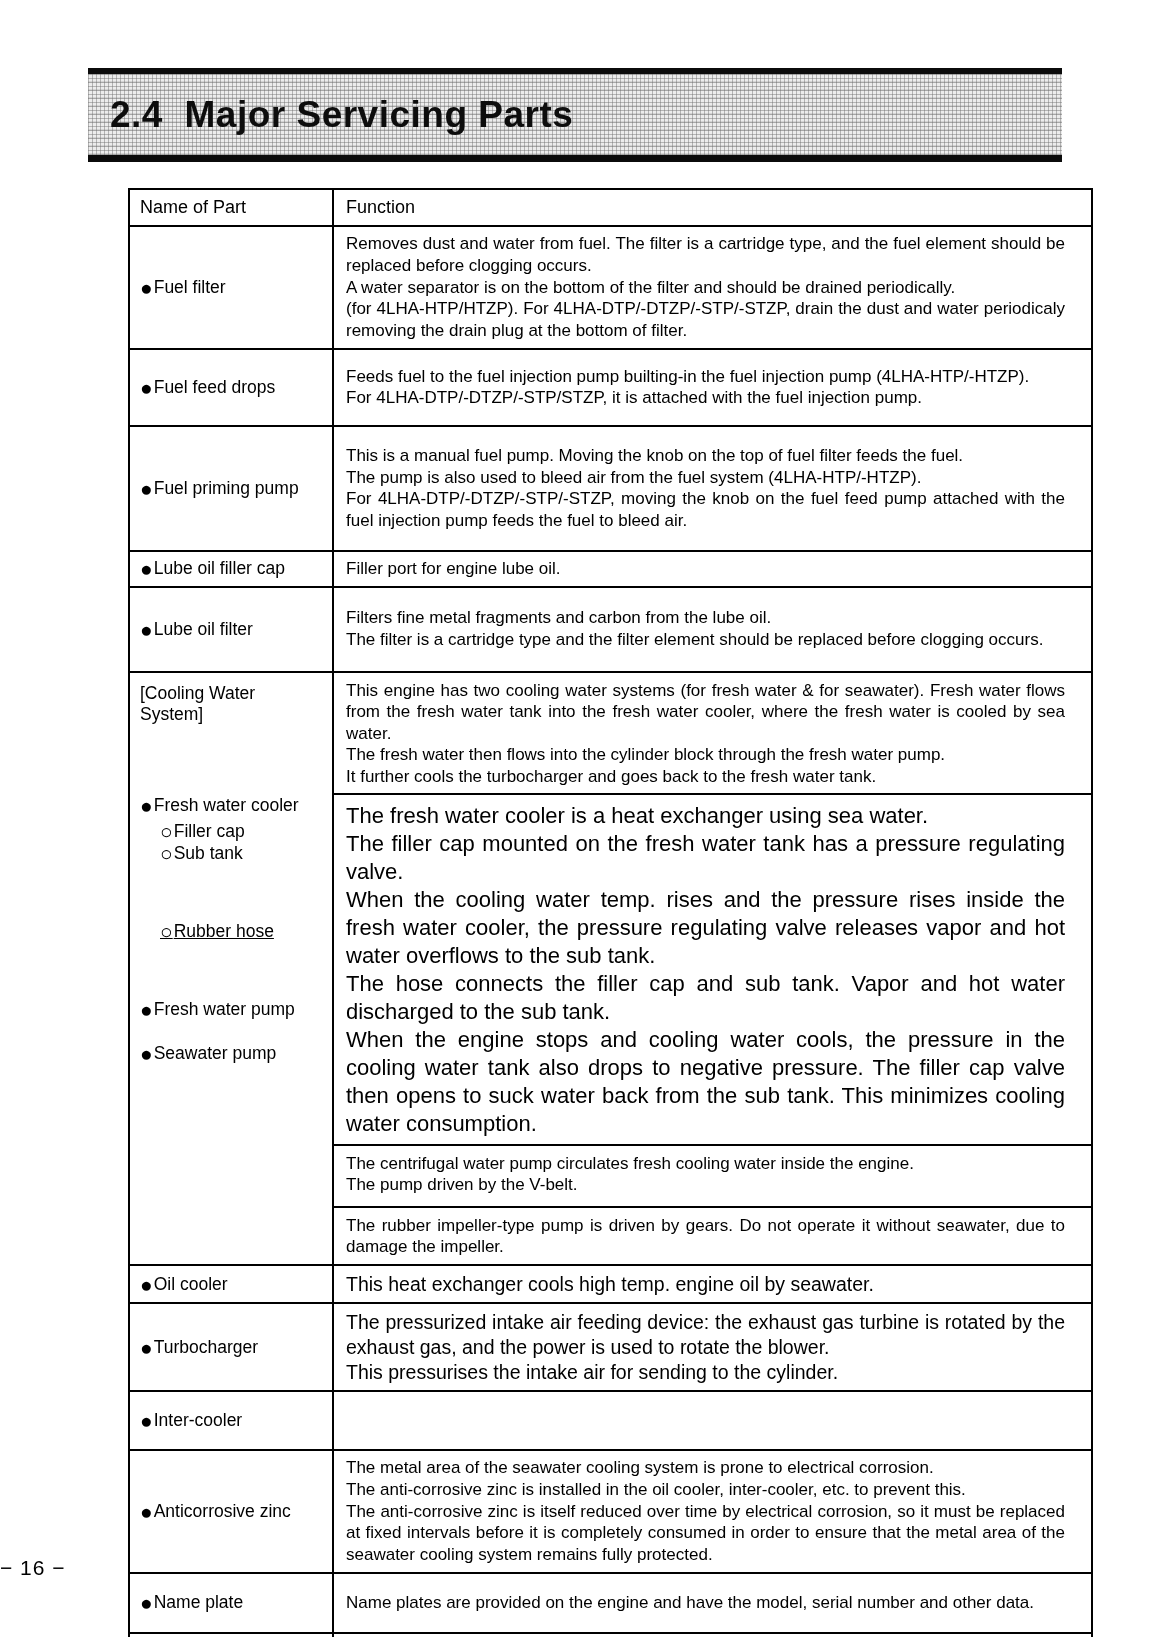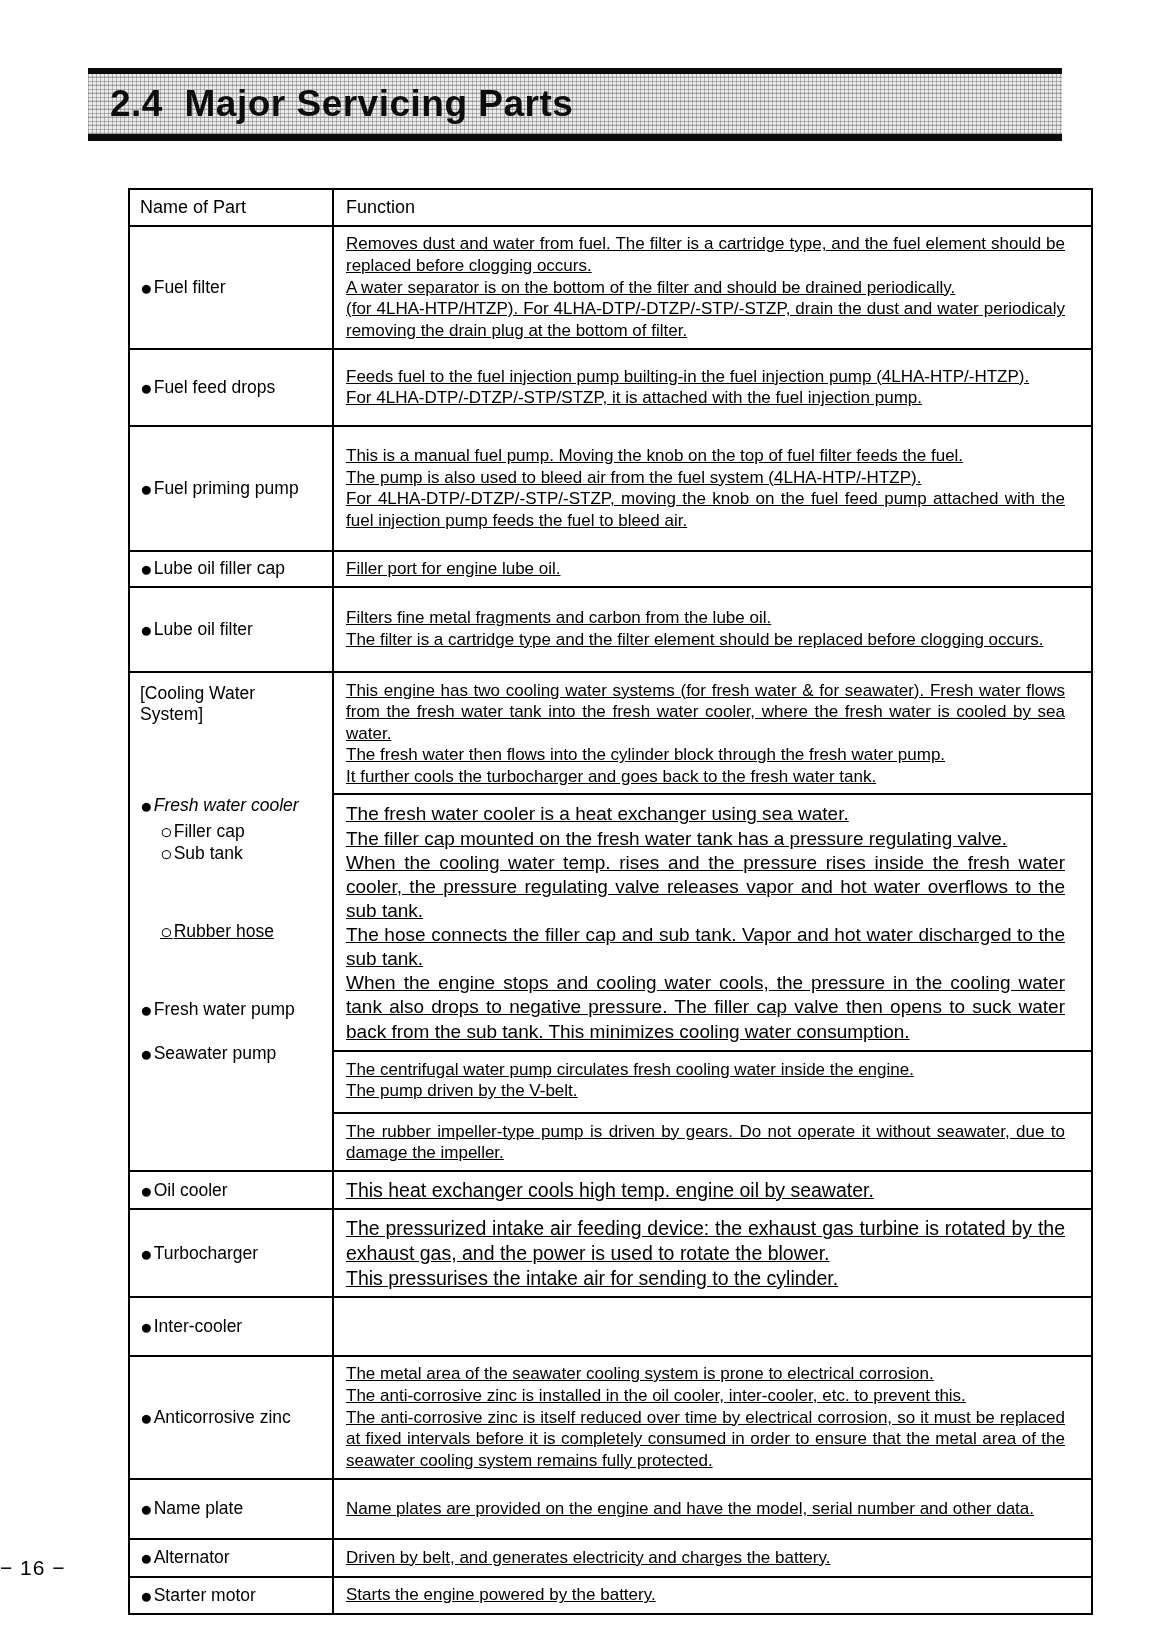--- a/index.html
+++ b/index.html
@@ -4,21 +4,21 @@
 <style>
   html,body { margin:0; padding:0; }
   body {
     width:1157px; height:1637px; position:relative;
     background:#ffffff; color:#000;
     font-family:"Liberation Sans", sans-serif;
   }
 
   
   .banner {
-    position:absolute; left:88px; top:68px; width:974px; height:73px;
+    position:absolute; left:88px; top:68px; width:974px; height:94px;
     box-sizing:border-box;
     border-top:6px solid #0b0b0b; border-bottom:7px solid #0b0b0b;
     background-color:#ececec;
     background-image:
       repeating-linear-gradient(0deg, rgba(110,110,110,.45) 0 1px, transparent 1px 4px),
       repeating-linear-gradient(90deg, rgba(110,110,110,.45) 0 1px, transparent 1px 4px),
       repeating-linear-gradient(0deg, rgba(170,170,170,.35) 0 2px, transparent 2px 8px);
     display:flex; align-items:center;
   }
   .banner-title {
@@ -39,21 +39,21 @@
     border-right:2px solid #000;
     display:flex; align-items:center;
     padding:4px 6px 4px 10px; font-size:17.5px; line-height:1.2;
   }
   .c-fn {
     flex:1; box-sizing:border-box;
     display:flex; align-items:center;
     padding:6px 26px 6px 12px; font-size:17px; line-height:1.28;
   }
   .c-fn.fn-large { font-size:19.5px; line-height:1.26; }
-  .fn-text { white-space:pre-line; text-align:justify; width:100%;text-decoration:underline; }
+  .fn-text { white-space:pre-line; text-align:justify; width:100%; }
   .hdr .c-name, .hdr .c-fn { font-size:18px; }
 
   .bullet { font-size:21px; line-height:0; margin-right:1px; vertical-align:-2px; }
 
   .mh35{min-height:35px} .mh117{min-height:117px} .mh77{min-height:77px}
   .mh125{min-height:125px} .mh31{min-height:31px} .mh85{min-height:85px}
   .mh37{min-height:37px} .mh59{min-height:59px} .mh122{min-height:122px}
   .mh60{min-height:60px} .mh38{min-height:38px}
 
   
@@ -61,26 +61,26 @@
   .cool-left {
     flex:0 0 204px; width:204px; box-sizing:border-box;
     border-right:2px solid #000; position:relative; font-size:17.5px;
   }
   .cool-right { flex:1; display:flex; flex-direction:column; }
   .cool-sec {
     box-sizing:border-box; padding:7px 26px 6px 12px;
     font-size:17px; line-height:1.27;
   }
   .cool-sec + .cool-sec { border-top:2px solid #000; }
-  .sec-a{min-height:120px} .sec-b{min-height:200px; font-size:19px;}
+  .sec-a{min-height:120px} .sec-b{min-height:200px; font-size:22px;}
   .sec-c{min-height:62px} .sec-d{min-height:55px}
 
   .lbl { position:absolute; left:10px; white-space:nowrap; line-height:1.2; }
   .lbl-system { top:10px; white-space:pre-line; }
-  .lbl-fwc { top:122px;font-style:italic; }
+  .lbl-fwc { top:122px; }
   .lbl-filler { top:148px; left:30px; }
   .lbl-subtank { top:170px; left:30px; }
   .lbl-hose { top:248px; left:30px;text-decoration:underline; }
   .lbl-fwp { top:326px; }
   .lbl-swp { top:370px; }
 
   
   .footer {
     position:absolute; top:1556px; left:0; width:1120px;
     text-align:left; font-size:21px; letter-spacing:1px;

